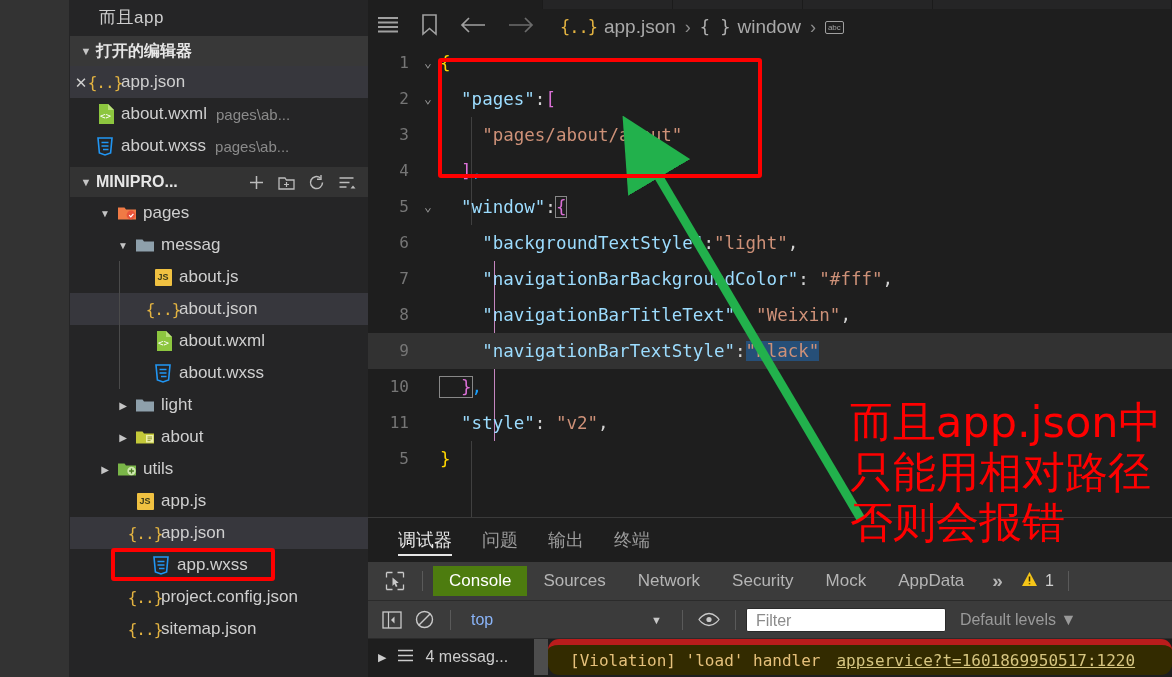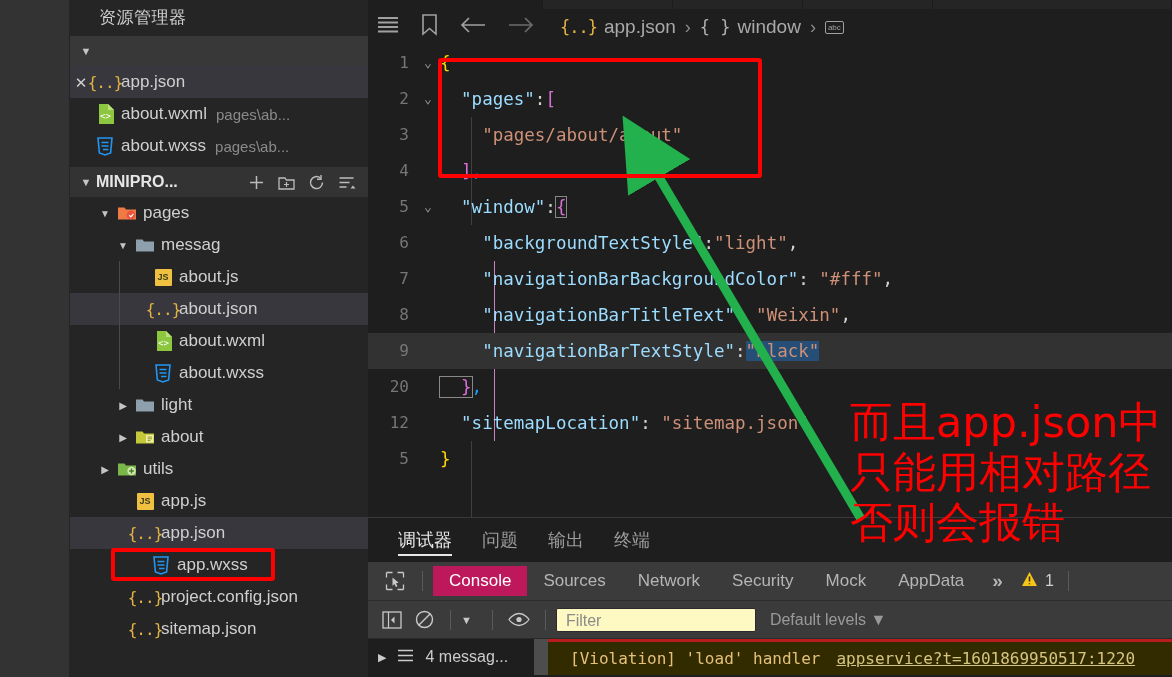--- a/index.html
+++ b/index.html
@@ -166,53 +166,53 @@
     height: 2px; background: #e7e7e7;
   }
   .devtools-bar {
     height: 39px; display: flex; align-items: center;
     background: #3b3b3b; border-bottom: 1px solid #2b2b2b;
     padding-left: 10px; gap: 0;
   }
   .dt-inspect { width: 34px; display: flex; align-items: center; justify-content: center; }
   .dt-divider { width: 1px; height: 20px; background: #5a5a5a; margin: 0 10px; }
   .dt-tab { color: #b5b5b5; font-size: 17px; padding: 0 16px; height: 30px; line-height: 30px; }
-  .dt-tab.on { background: #be185d; color: #ffffff; }
+  .dt-tab.on { background: #4d7c0f; color: #ffffff; }
   .dt-more { color: #b5b5b5; font-size: 19px; padding: 0 12px; font-weight: bold; }
   .dt-warn { display: flex; align-items: center; gap: 7px; color: #d0d0d0; font-size: 16px; margin-left: 6px;}
   .dt-right-div { width: 1px; height: 20px; background: #5a5a5a; margin-left: 14px; }
 
   .console-bar {
     height: 38px; display: flex; align-items: center;
     background: #3b3b3b; border-bottom: 1px solid #2b2b2b;
     padding-left: 8px;
   }
   .cb-ico { width: 32px; display: flex; align-items: center; justify-content: center; }
   .cb-ctx { color: #8ab4f8; font-size: 16px; padding-left: 10px; width: 190px; }
   .cb-caret { color: #c8c8c8; font-size: 11px; padding-right: 10px; }
   .cb-filter {
-    background: #fef9c3; color: #8b8b8b; font-size: 16px;
+    background: #ffffff; color: #8b8b8b; font-size: 16px;
     height: 24px; line-height: 24px; width: 200px; padding-left: 9px;
     border-radius: 2px; border: 1px solid #2b2b2b;
   }
   .cb-levels { color: #9a9a9a; font-size: 16px; padding-left: 14px; }
 
   .console-body { height: 36px; display: flex; background: #1e1e1e; }
   .cbody-left {
     width: 166px; flex: 0 0 166px; display: flex; align-items: center;
     gap: 11px; padding-left: 10px; background: #1e1e1e;
     color: #cccccc; font-size: 16px;
   }
   .cbody-sb { width: 14px; background: #4d4d4d; flex: 0 0 14px; }
   .cbody-msg {
     flex: 1 1 auto; background: #332b00;
-    border-top: 3px solid #b91c1c;
+    border-top: 6px solid #b91c1c;
     color: #e5c07b; font-size: 16px;
     font-family: "DejaVu Sans Mono", monospace;
-    display: flex; align-items: center; padding-left: 22px; white-space: nowrap;
+    display: flex; align-items: center; padding-left: 22px; white-space: nowrap; border-radius: 11px;
   }
   .cbody-msg .lnk { color: #d6c580; text-decoration: underline; margin-left: 16px; }
 
   
   .rect {
     position: absolute; border: 4px solid #ff0000; border-radius: 3px;
     pointer-events: none;
   }
   .anno {
     position: absolute; color: #ff0000;
@@ -226,24 +226,25 @@
 </style>
 </head>
 <body>
 
 <div id="app">
 
   <div class="activity-bar"></div>
 
   <div class="side-bar">
 
-    <div class="side-title">资源管理器</div>
+    <div class="side-title">而且app</div>
 
     <div class="section-header">
       <span class="tw">▼</span>
+      <span class="sec-title">打开的编辑器</span>
     </div>
 
     <div class="row sel">
       <span class="close-x">✕</span>
       <span class="ficon">
           <span class="ic-json">{..}</span>
         </span>
       <span class="label">app.json</span>
     </div>
 
@@ -549,31 +550,31 @@
         <span class="ctext"><span class="k">    "navigationBarTitleText"</span><span class="p">: </span><span class="s">"Weixin"</span><span class="p">,</span></span>
       </div>
 
       <div class="cl active">
         <span class="gutter">9</span>
         <span class="fold"></span>
         <span class="ctext"><span class="k">    "navigationBarTextStyle"</span><span class="p">:</span><span class="s sel-blue">"black"</span></span>
       </div>
 
       <div class="cl">
-        <span class="gutter">20</span>
+        <span class="gutter">10</span>
         <span class="fold"></span>
         <span class="ctext"><span class="br-m brace-box">  }</span><span class="br-b">,</span></span>
       </div>
 
-
-      <div class="cl">
-        <span class="gutter">12</span>
-        <span class="fold"></span>
-        <span class="ctext"><span class="k">  "sitemapLocation"</span><span class="p">: </span><span class="s">"sitemap.json"</span></span>
-      </div>
+      <div class="cl">
+        <span class="gutter">11</span>
+        <span class="fold"></span>
+        <span class="ctext"><span class="k">  "style"</span><span class="p">: </span><span class="s">"v2"</span><span class="p">,</span></span>
+      </div>
+
 
       <div class="cl">
         <span class="gutter">5</span>
         <span class="fold"></span>
         <span class="ctext"><span class="br-y">}</span></span>
       </div>
     </div>
 
     <div class="panel">
       <div class="panel-tabs">
@@ -618,20 +619,21 @@
               <path d="M12.5 5.5L9 9l3.5 3.5z" fill="#c9c9c9"></path>
             </svg>
         </span>
         <span class="cb-ico">
           <svg width="19" height="19" viewBox="0 0 19 19">
               <circle cx="9.5" cy="9.5" r="8" fill="none" stroke="#c9c9c9" stroke-width="1.4"></circle>
               <path d="M4 15L15 4" stroke="#c9c9c9" stroke-width="1.4"></path>
             </svg>
         </span>
         <span class="dt-divider"></span>
+        <span class="cb-ctx">top</span>
         <span class="cb-caret">▼</span>
         <span class="dt-divider"></span>
         <span class="cb-ico">
           <svg width="22" height="15" viewBox="0 0 22 15">
               <path d="M1 7.5S5 1.5 11 1.5s10 6 10 6-4 6-10 6-10-6-10-6z" fill="none" stroke="#c9c9c9" stroke-width="1.3"></path>
               <circle cx="11" cy="7.5" r="2.6" fill="#c9c9c9"></circle>
             </svg>
         </span>
         <span class="dt-divider"></span>
         <span class="cb-filter">Filter</span>

